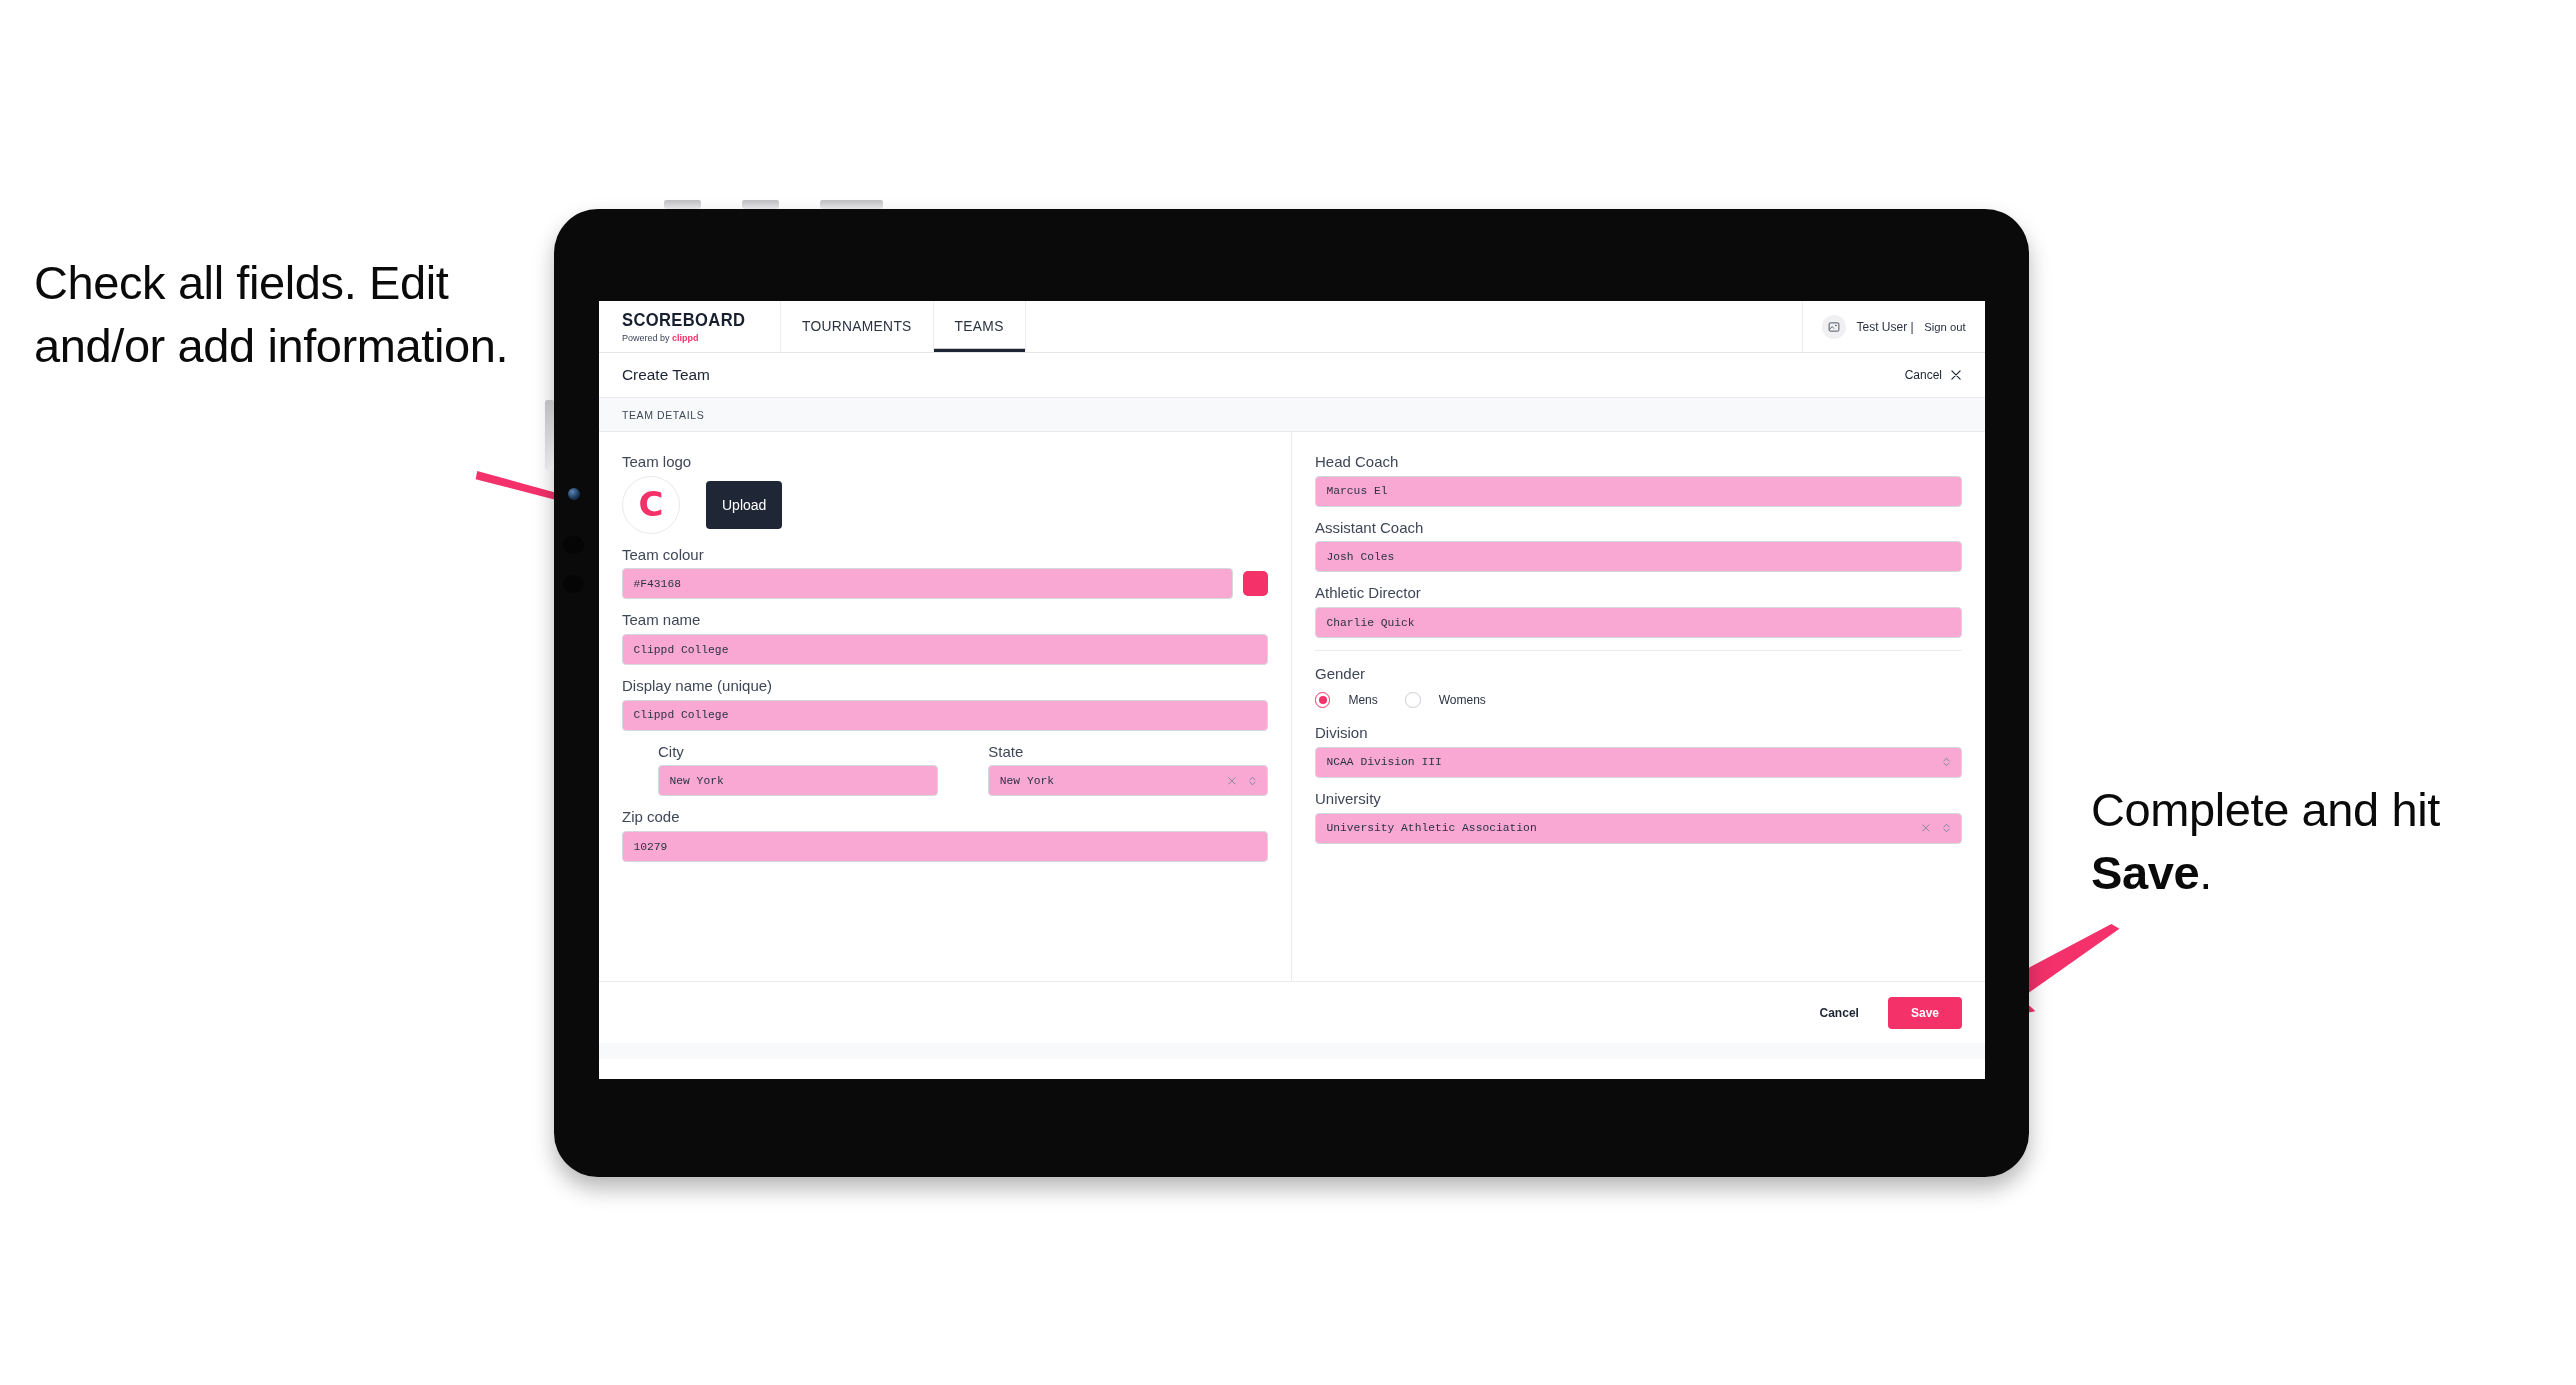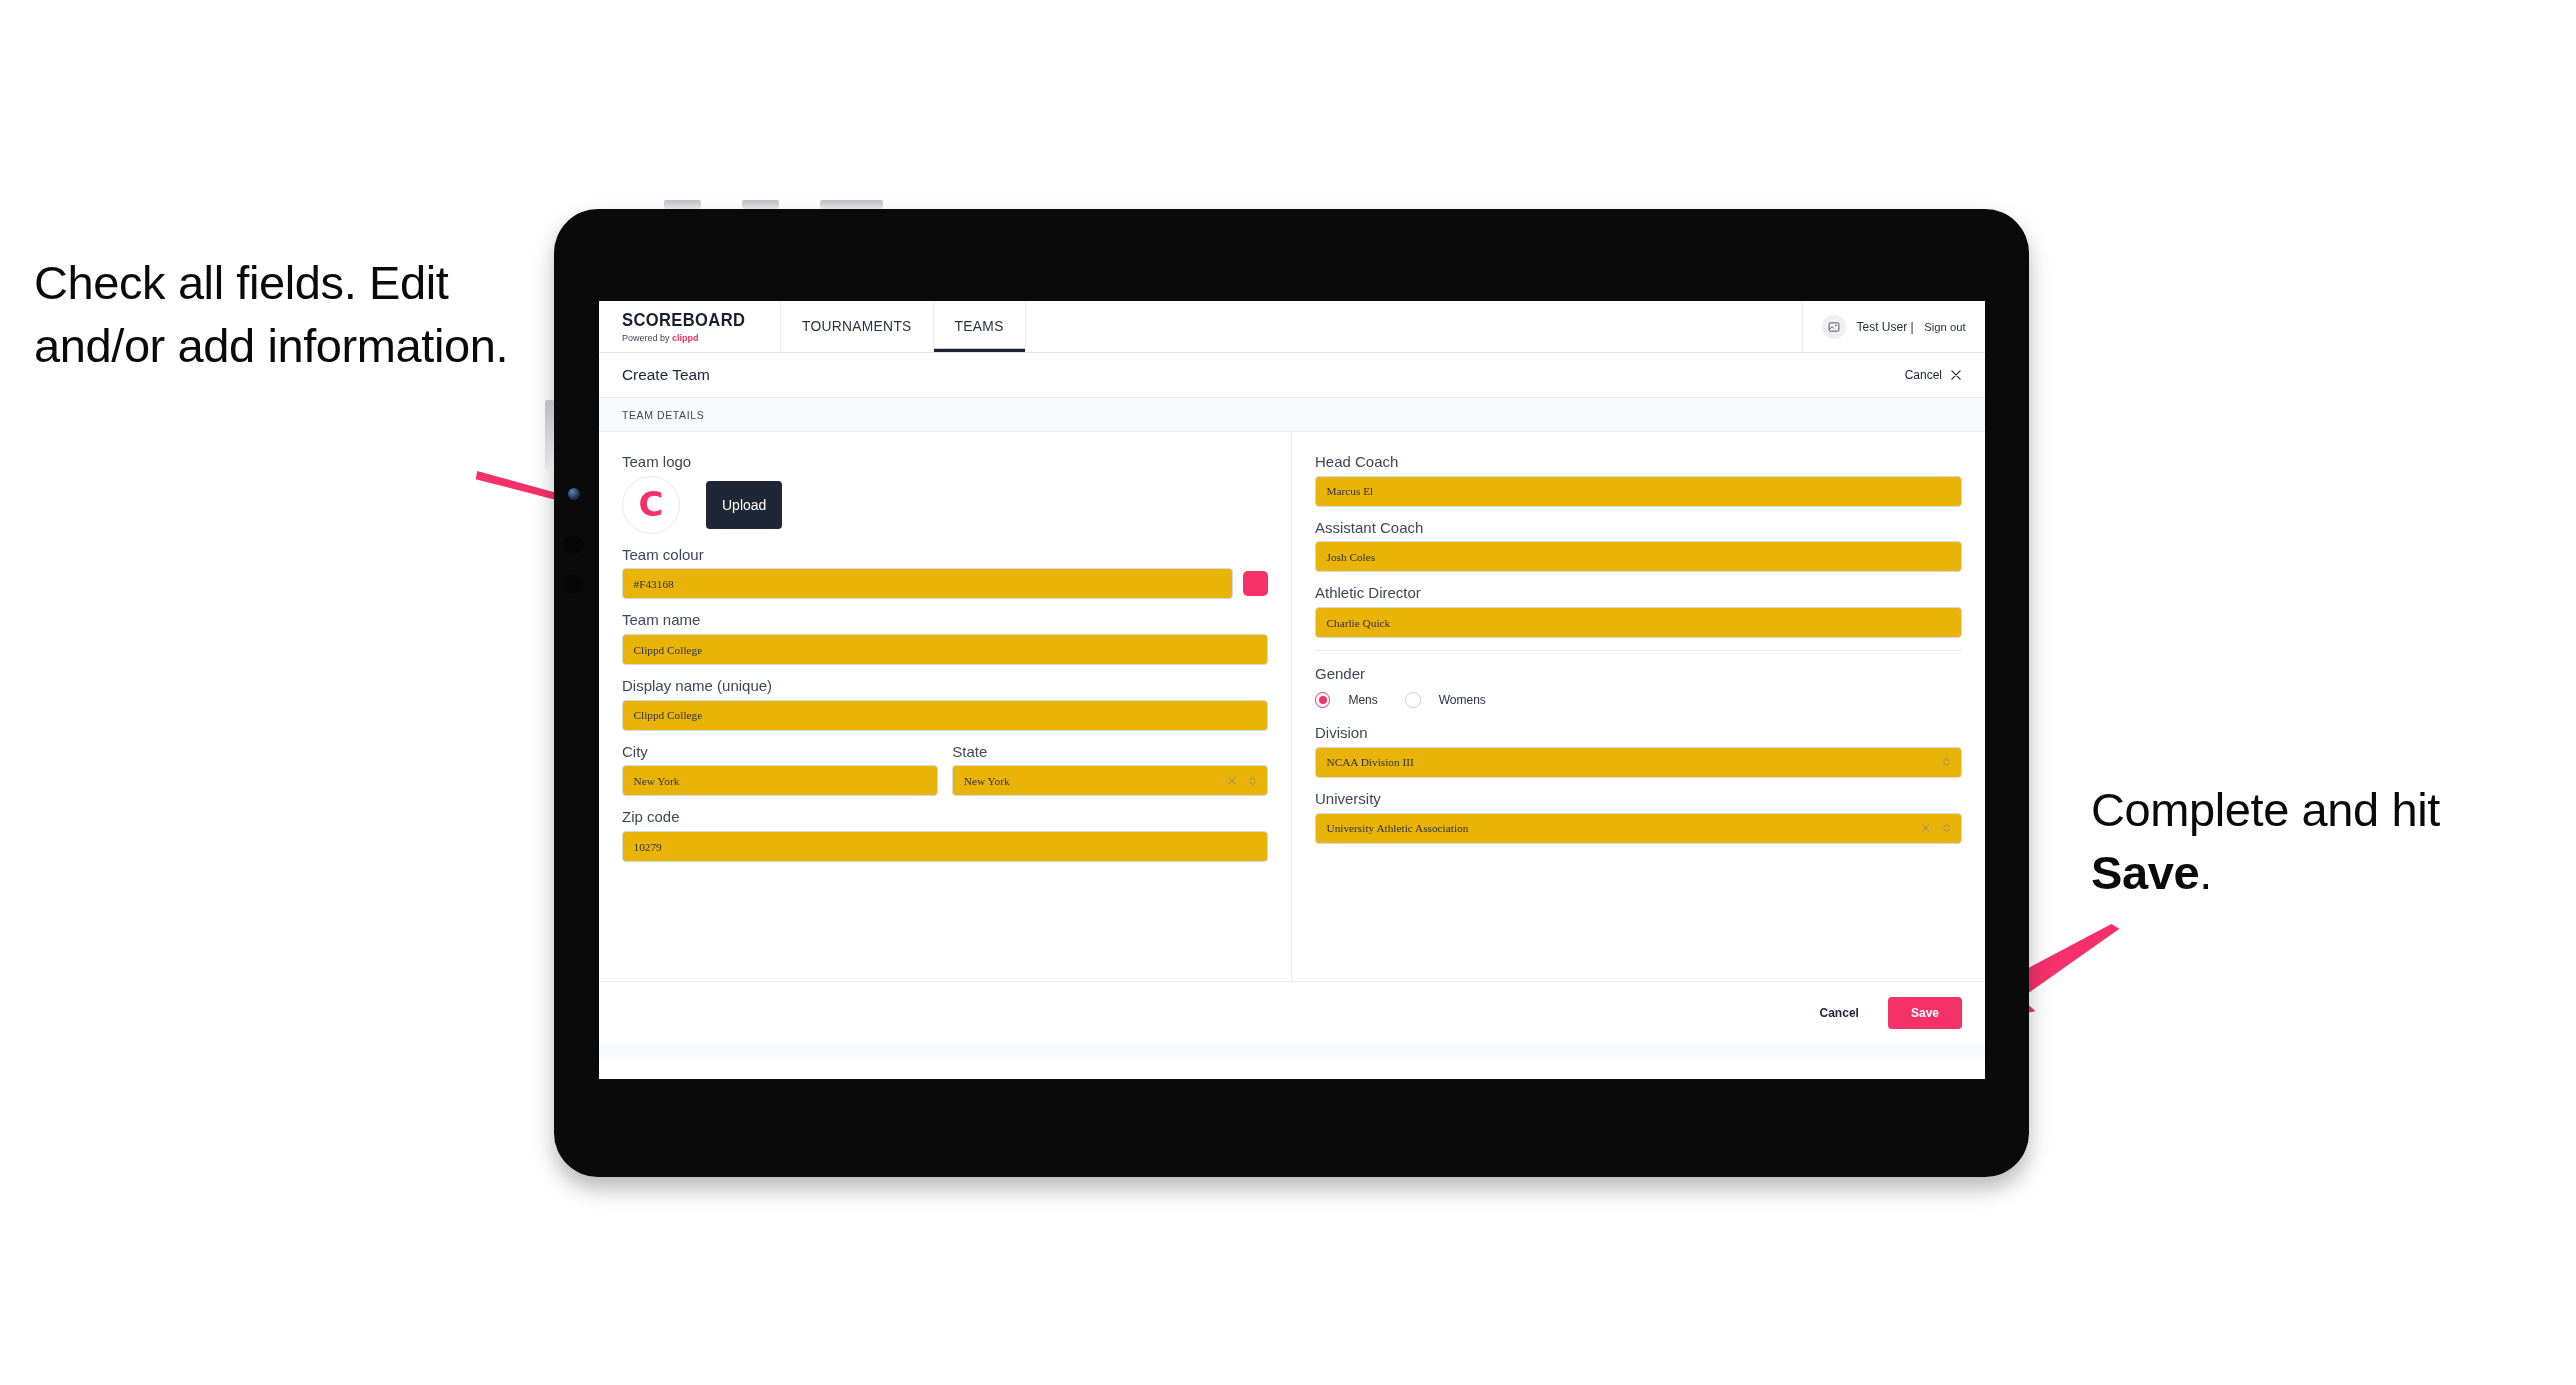--- a/index.html
+++ b/index.html
@@ -153,24 +153,24 @@
 
   .field { margin-bottom: 12px; }
   .flabel {
     display: block;
     font-size: 15px; color: #3f4757;
     margin-bottom: 5.7px;
   }
   .fcontrol {
     width: 100%; height: 31px;
     border: 0.8px solid #d5d8dd; border-radius: 4px;
-    background: #eab308;
+    background: #f9a8d4;
     font-size: 11.3px; color: #2b3342;
     padding: 0 10.5px;
-    font-family: Liberation Serif, serif;
+    font-family: Liberation Mono, monospace;
     display: flex; align-items: center;
   }
   .fcontrol.focused { border-color: #9aa4c4; }
 
   .select-ctl { justify-content: space-between; cursor: pointer; }
   .select-icons { display: flex; align-items: center; gap: 10.5px; color: #7c8494; }
 
   
   .logo-row { display: flex; align-items: center; gap: 26px; margin-bottom: 4.9px; }
   .logo-circle {
@@ -191,21 +191,21 @@
   }
 
   .colour-row { display: flex; align-items: center; gap: 9.7px; }
   .colour-row .fcontrol { flex: 1; }
   .swatch {
     width: 25px; height: 25px; border-radius: 4.9px;
     flex: none; cursor: pointer;
   }
 
   .two-up { display: flex; gap: 14.6px; }
-  .two-up > .field { flex: 1; margin-bottom: 12px; }
+  .two-up > .field { flex: 1; margin-bottom: 12px; margin-left: 36px; }
 
   
   .radio-row { display: flex; align-items: center; gap: 27.6px; height: 24px; }
   .radio-item { display: flex; align-items: center; gap: 18px; cursor: pointer; }
   .radio {
     width: 15.4px; height: 15.4px; border-radius: 50%;
     border: 1.6px solid #c9ced6; background: #fff;
     display: flex; align-items: center; justify-content: center;
     flex: none;
   }

